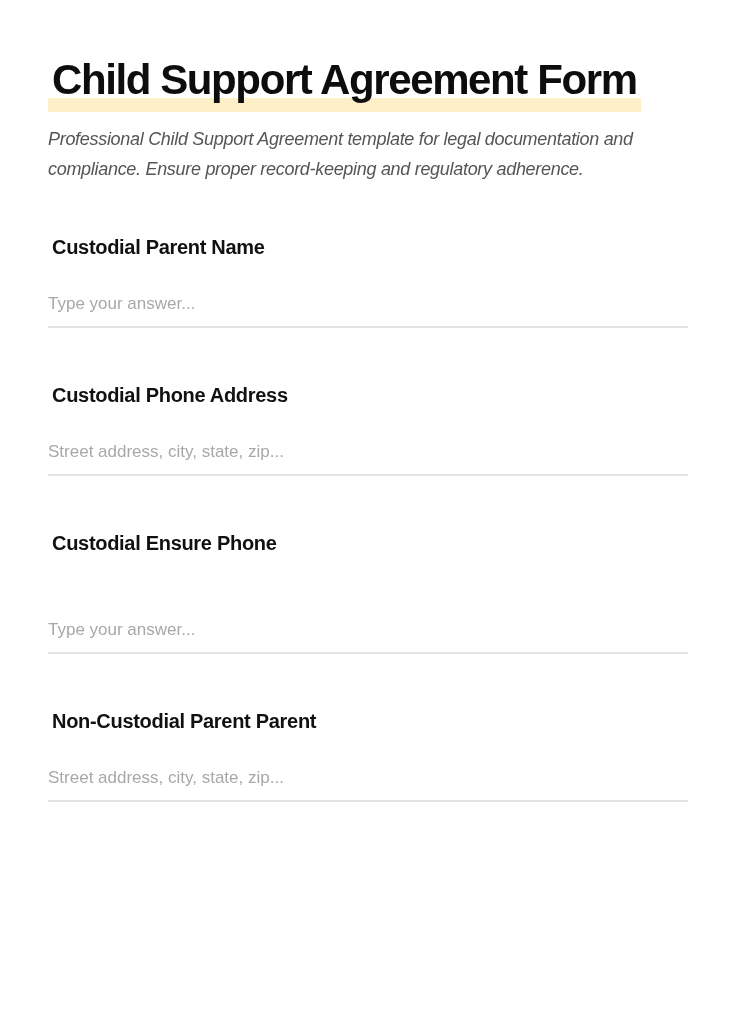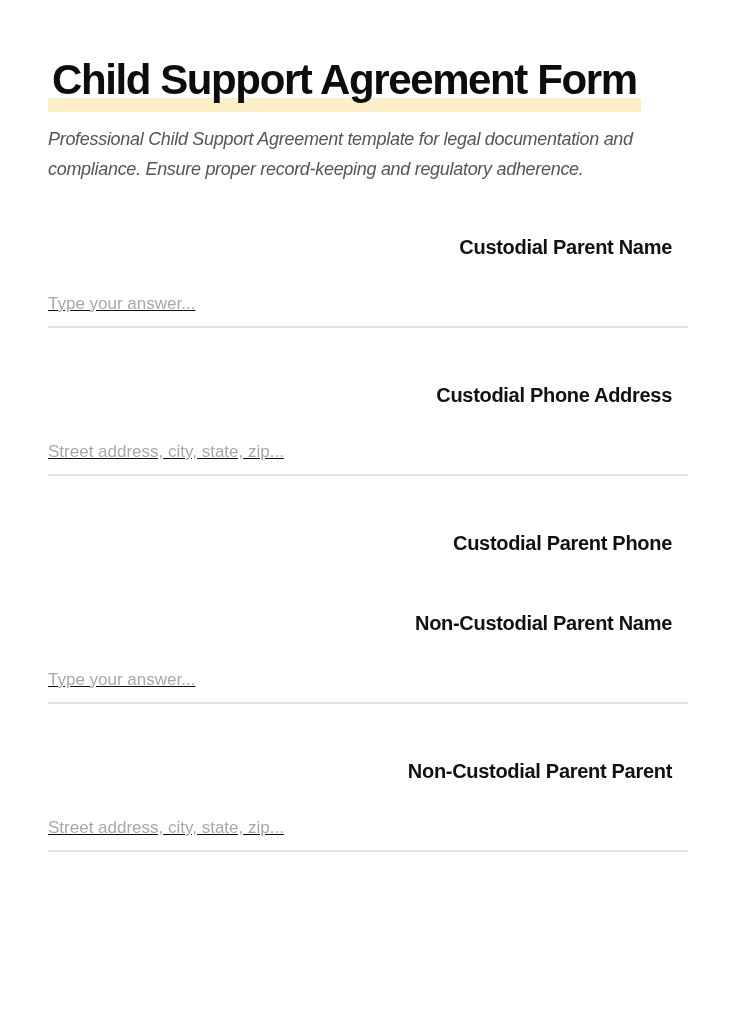--- a/index.html
+++ b/index.html
@@ -56,37 +56,35 @@
     .field {
       margin-bottom: 54px;
     }
     .field-label {
       display: block;
       font-size: 20px;
       font-weight: 700;
       letter-spacing: -0.3px;
       color: #111111;
       line-height: 26px;
-      margin: 16px;
-      text-align: right;
+      margin: 4px;
     }
     .field-input {
       display: block;
       width: 640px;
       box-sizing: border-box;
       margin-top: 24px;
       padding: 10px 0 12px 0;
       border: none;
       border-bottom: 2px solid #e2e2e2;
       outline: none;
       background: transparent;
       font-family: "Liberation Sans", sans-serif;
       font-size: 17px;
       color: #111111;
-      text-decoration: underline;
     }
     .field-input::placeholder {
       color: #a8a8a8;
     }
   </style>
 </head>
 <body>
 
 <div class="page">
   <div class="title-wrap">
@@ -100,25 +98,24 @@
       <label class="field-label">Custodial Parent Name</label>
       <input class="field-input" type="text" placeholder="Type your answer..." style="">
     </div>
 
     <div class="field">
       <label class="field-label">Custodial Phone Address</label>
       <input class="field-input" type="text" placeholder="Street address, city, state, zip..." style="">
     </div>
 
     <div class="field">
-      <label class="field-label">Custodial Parent Phone</label>
+      <label class="field-label">Custodial Ensure Phone</label>
     </div>
 
     <div class="field">
-      <label class="field-label">Non-Custodial Parent Name</label>
       <input class="field-input" type="text" placeholder="Type your answer..." style="">
     </div>
 
     <div class="field">
       <label class="field-label">Non-Custodial Parent Parent</label>
       <input class="field-input" type="text" placeholder="Street address, city, state, zip..." style="">
     </div>
   </div>
 </div>
 

